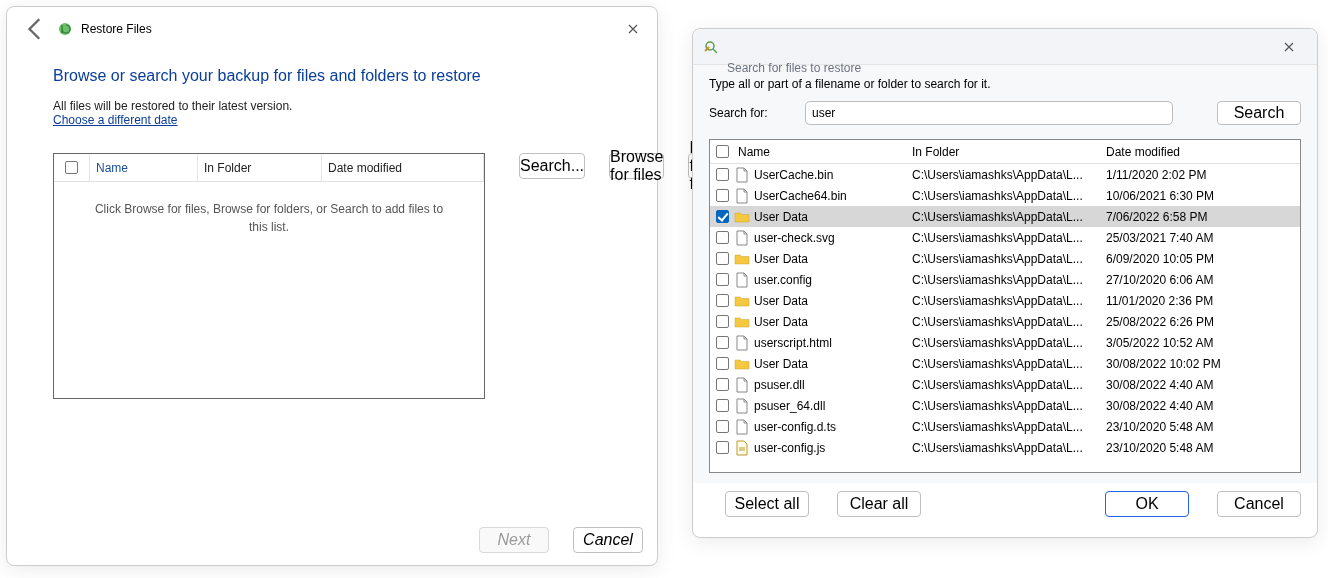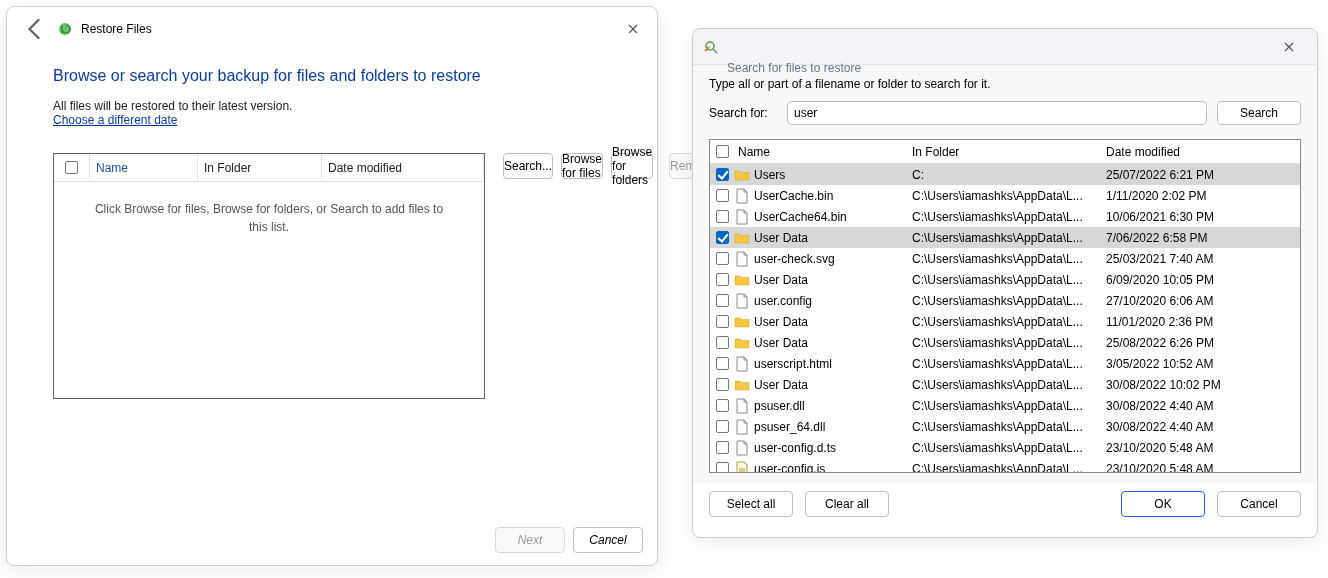--- a/index.html
+++ b/index.html
@@ -64,41 +64,42 @@
 .ft-cb { width: 36px; justify-content:center; }
 .ft-name { width: 108px; color:#1b4f9c; }
 .ft-folder { width: 124px; color:#222; }
 .ft-date { flex:1; color:#222; }
 .ft-placeholder {
   color:#555; text-align:center; padding: 18px 30px; font-size:12px; line-height:1.5;
 }
 .side-btns { width: 118px; display:flex; flex-direction:row; gap:8px; }
 .btn {
   height: 26px; border: 1px solid #bfbfbf; border-radius:4px; background:#fff;
-  font-size:12px; display:flex; align-items:center; justify-content:center;
+  font-size:16px; display:flex; align-items:center; justify-content:center;
   cursor:pointer;
+  margin-left:16px;
 }
 .btn.disabled { color:#9a9a9a; border-color:#d9d9d9; background:#f9f9f9; cursor:default; }
 
 .footer-r {
   position:absolute; bottom:12px; right:14px; display:flex; gap:8px;
 }
 .footer-r .btn { width: 70px; font-style: italic; }
 
 
 .titlebar-s {
   height: 36px; display:flex; align-items:center; padding: 0 10px; background:#f2f4f7;
   border-top-left-radius:8px; border-top-right-radius:8px; border-bottom: 1px solid #e5e5e5;
 }
 .search-icon-title { width:16px; height:16px; margin-right:8px; }
 .search-title { color:#6b7280; flex:1; font-size:12px;margin-top:42px; }
 
 .search-body { padding: 12px 16px 10px 16px; background:#f7f8fa; }
 .instr { font-size:12px; margin-bottom: 10px; }
-.search-row { display:flex; align-items:center; gap:10px; margin-bottom:14px; }
+.search-row { display:flex; align-items:center; gap:28px; margin-bottom:14px; }
 .search-row label { font-size:12px; min-width:68px; }
 .search-input {
   flex:1; height:24px; border:1px solid #bdbdbd; border-radius:5px; padding:0 6px;
   font-size:12px; background:#fff;
 }
 .search-btn { width:84px; height:24px; }
 
 .results-box {
   border:1px solid #888; background:#fff; height: 334px; overflow:hidden; position:relative;
 }
@@ -225,35 +226,20 @@
     <div class="results-box">
       <div class="res-head">
         <div class="res-cb">
             <div class="cbx"></div>
           </div>
         <div class="res-name">Name</div>
         <div class="res-folder">In Folder</div>
         <div class="res-date">Date modified</div>
       </div>
       <div class="res-rows" id="res-rows">
-          <div class="res-row sel">
-            <div class="rr-cb">
-              <div class="cbx checked"></div>
-            </div>
-            <div class="rr-name">
-              <span class="ico">
-                <svg viewBox="0 0 16 16">
-                  <path d="M1 4 h5 l1.5 1.5 H15 V13 H1 Z" fill="#f5c842" stroke="#caa22a" stroke-width="0.5"></path>
-                </svg>
-              </span>
-              <span>Users</span>
-            </div>
-            <div class="rr-folder">C:</div>
-            <div class="rr-date">25/07/2022 6:21 PM</div>
-          </div>
           <div class="res-row">
             <div class="rr-cb">
               <div class="cbx"></div>
             </div>
             <div class="rr-name">
               <span class="ico">
                 <svg viewBox="0 0 16 16">
                   <path d="M3 1 h7 l3 3 v11 H3 Z" fill="#fff" stroke="#888" stroke-width="1"></path>
                   <path d="M10 1 v3 h3" fill="none" stroke="#888" stroke-width="1"></path>
                 </svg>

